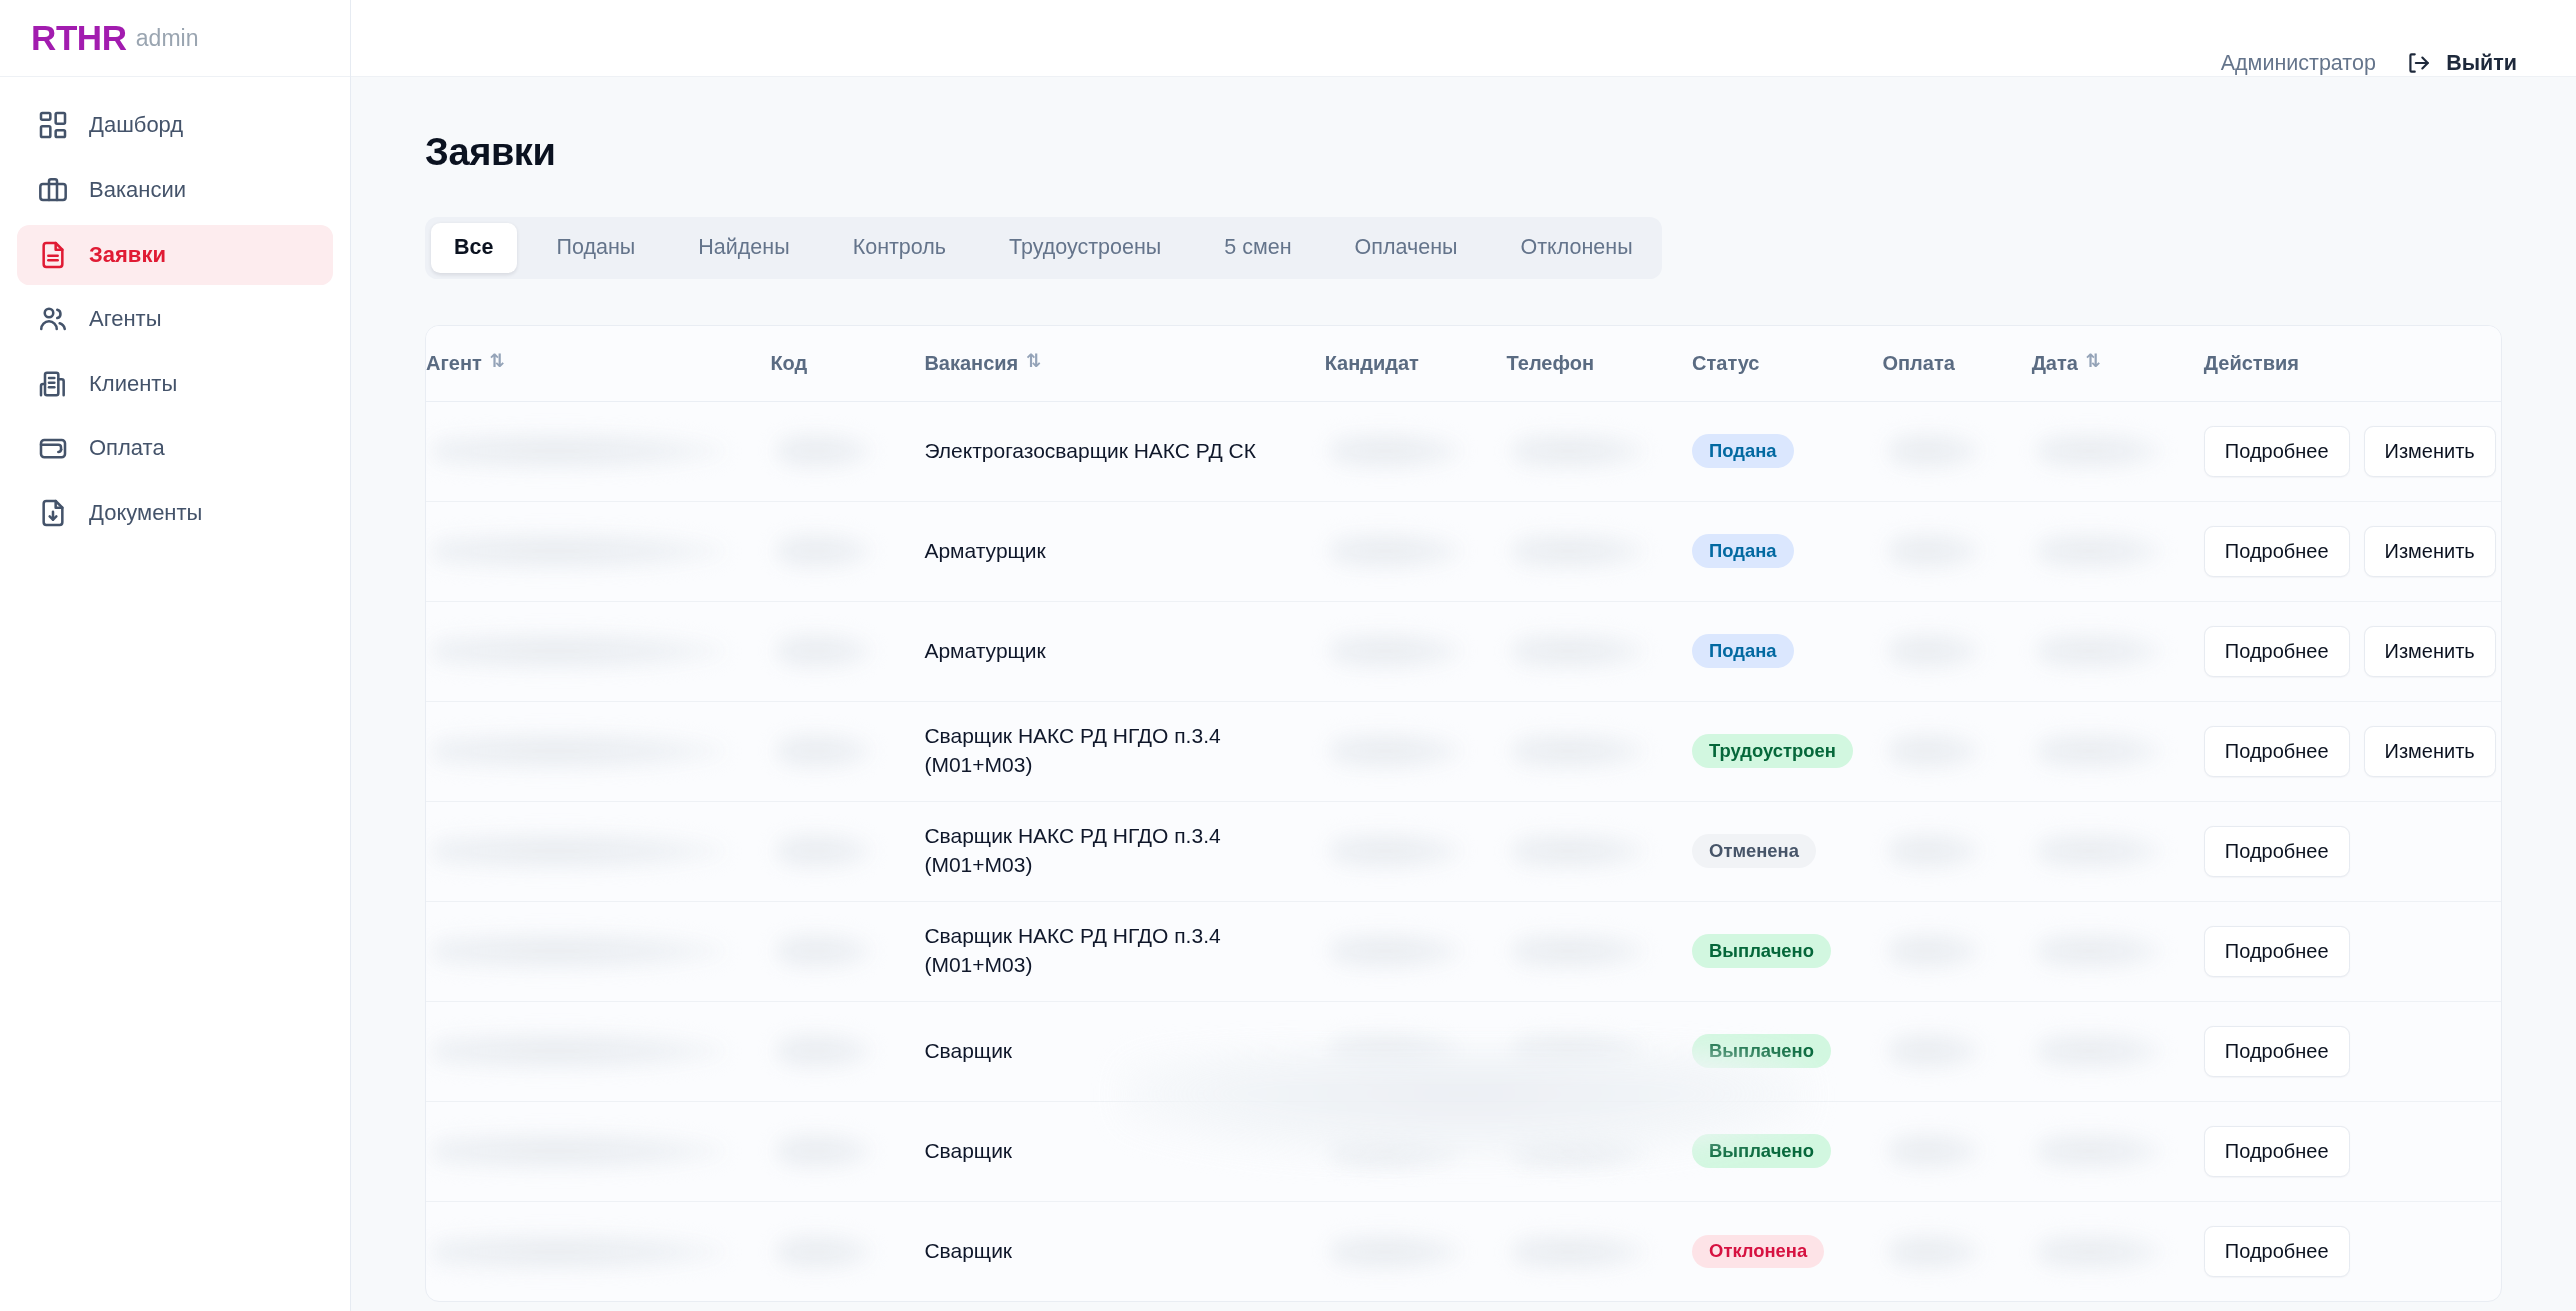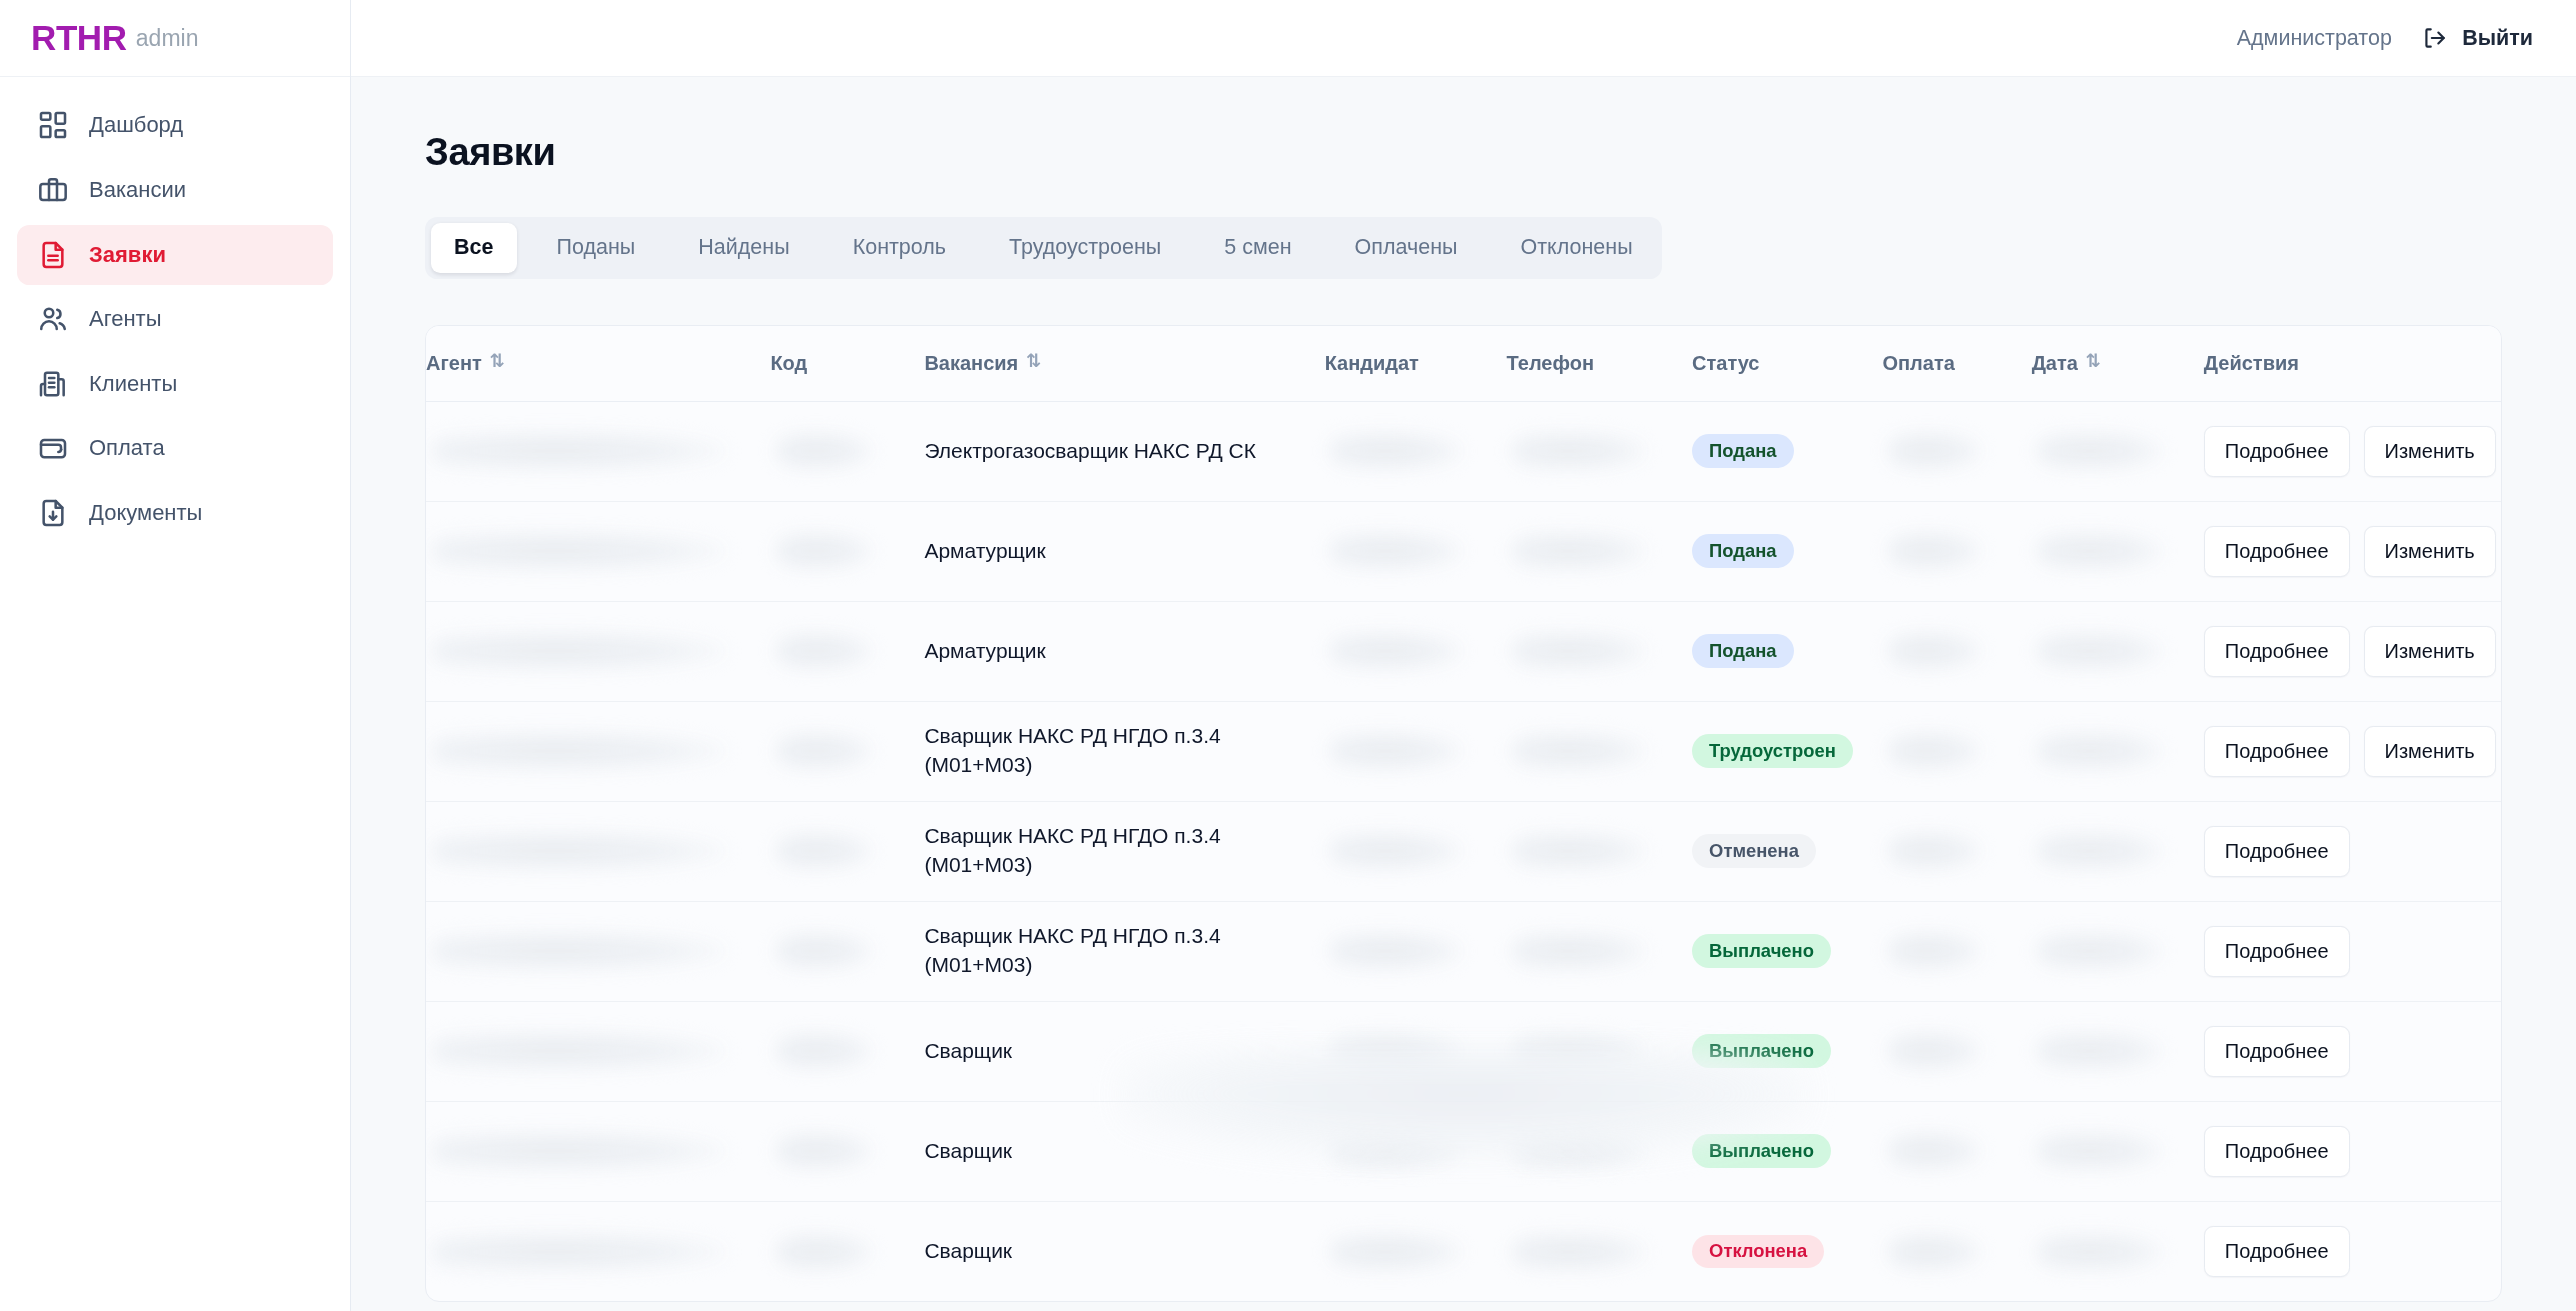--- a/index.html
+++ b/index.html
@@ -68,23 +68,23 @@
 
   
   .main { flex: 1 1 auto; display: flex; flex-direction: column; min-width: 0; background: #f7f9fb; }
 
   .topbar {
     height: 77px;
     flex: 0 0 77px;
     background: #ffffff;
     border-bottom: 1.5px solid #eef1f5;
     display: flex;
-    align-items: center;
+    align-items: flex-end;
     justify-content: flex-end;
-    padding-right: 43px;
+    padding-right: 59px;
     gap: 29px;
   }
   .topbar-user { font-size: 21.5px; color: #64748b; }
   .logout-btn {
     display: flex; align-items: center; gap: 15.3px;
     font-size: 21.5px; font-weight: 600; color: #1e293b;
     cursor: pointer; background: none; border: none;
     font-family: inherit;
   }
   .logout-btn svg { width: 26px; height: 26px; display: block; }
@@ -181,21 +181,21 @@
   
   .badge {
     display: inline-block;
     font-size: 18.4px;
     font-weight: 600;
     padding: 7.7px 17px;
     border-radius: 766px;
     white-space: nowrap;
     line-height: 1;
   }
-  .badge.blue  { background: #dbe7fe; color: #14532d; }
+  .badge.blue  { background: #dbe7fe; color: #0369a1; }
   .badge.green { background: #d2f7e0; color: #05673a; }
   .badge.gray  { background: #f1f3f6; color: #475569; }
   .badge.red   { background: #fde3e7; color: #d61241; }
 
   
   .actions { display: flex; gap: 14px; align-items: center; }
   .btn {
     background: #ffffff;
     border: 1.5px solid #e7ebf1;
     border-radius: 9.2px;

